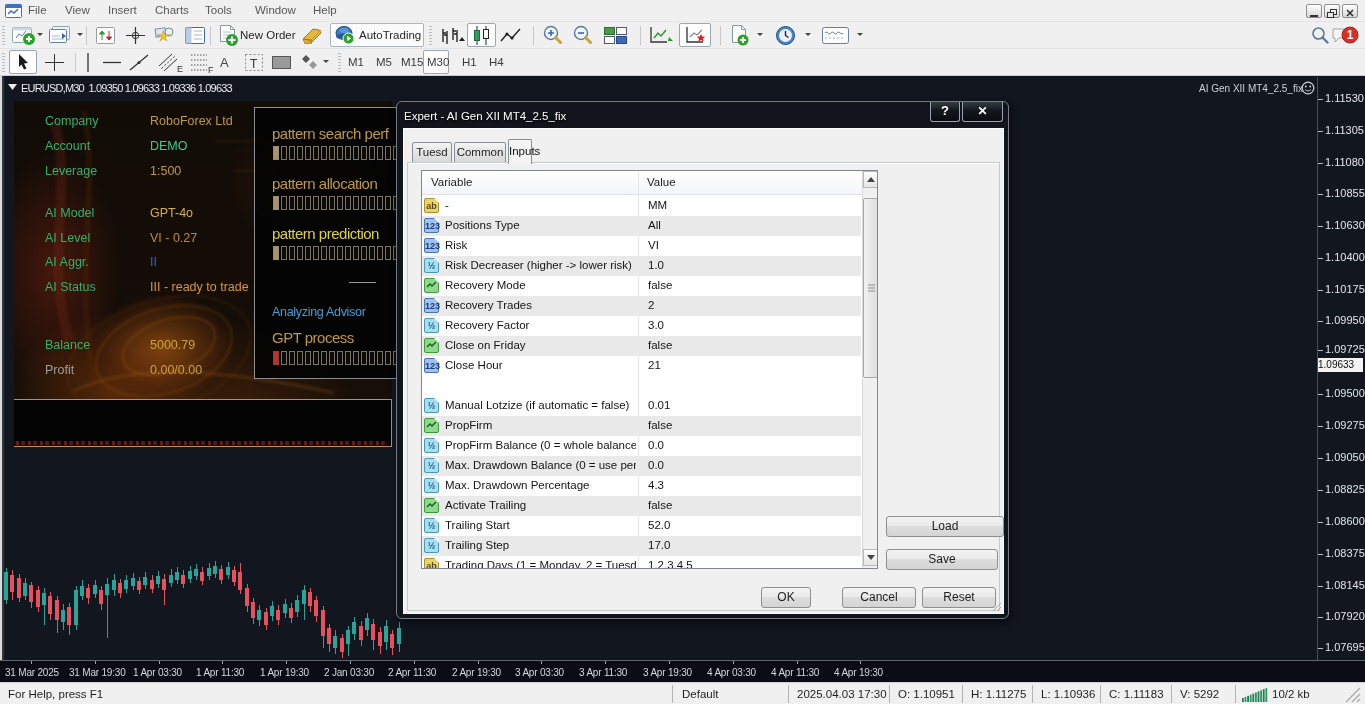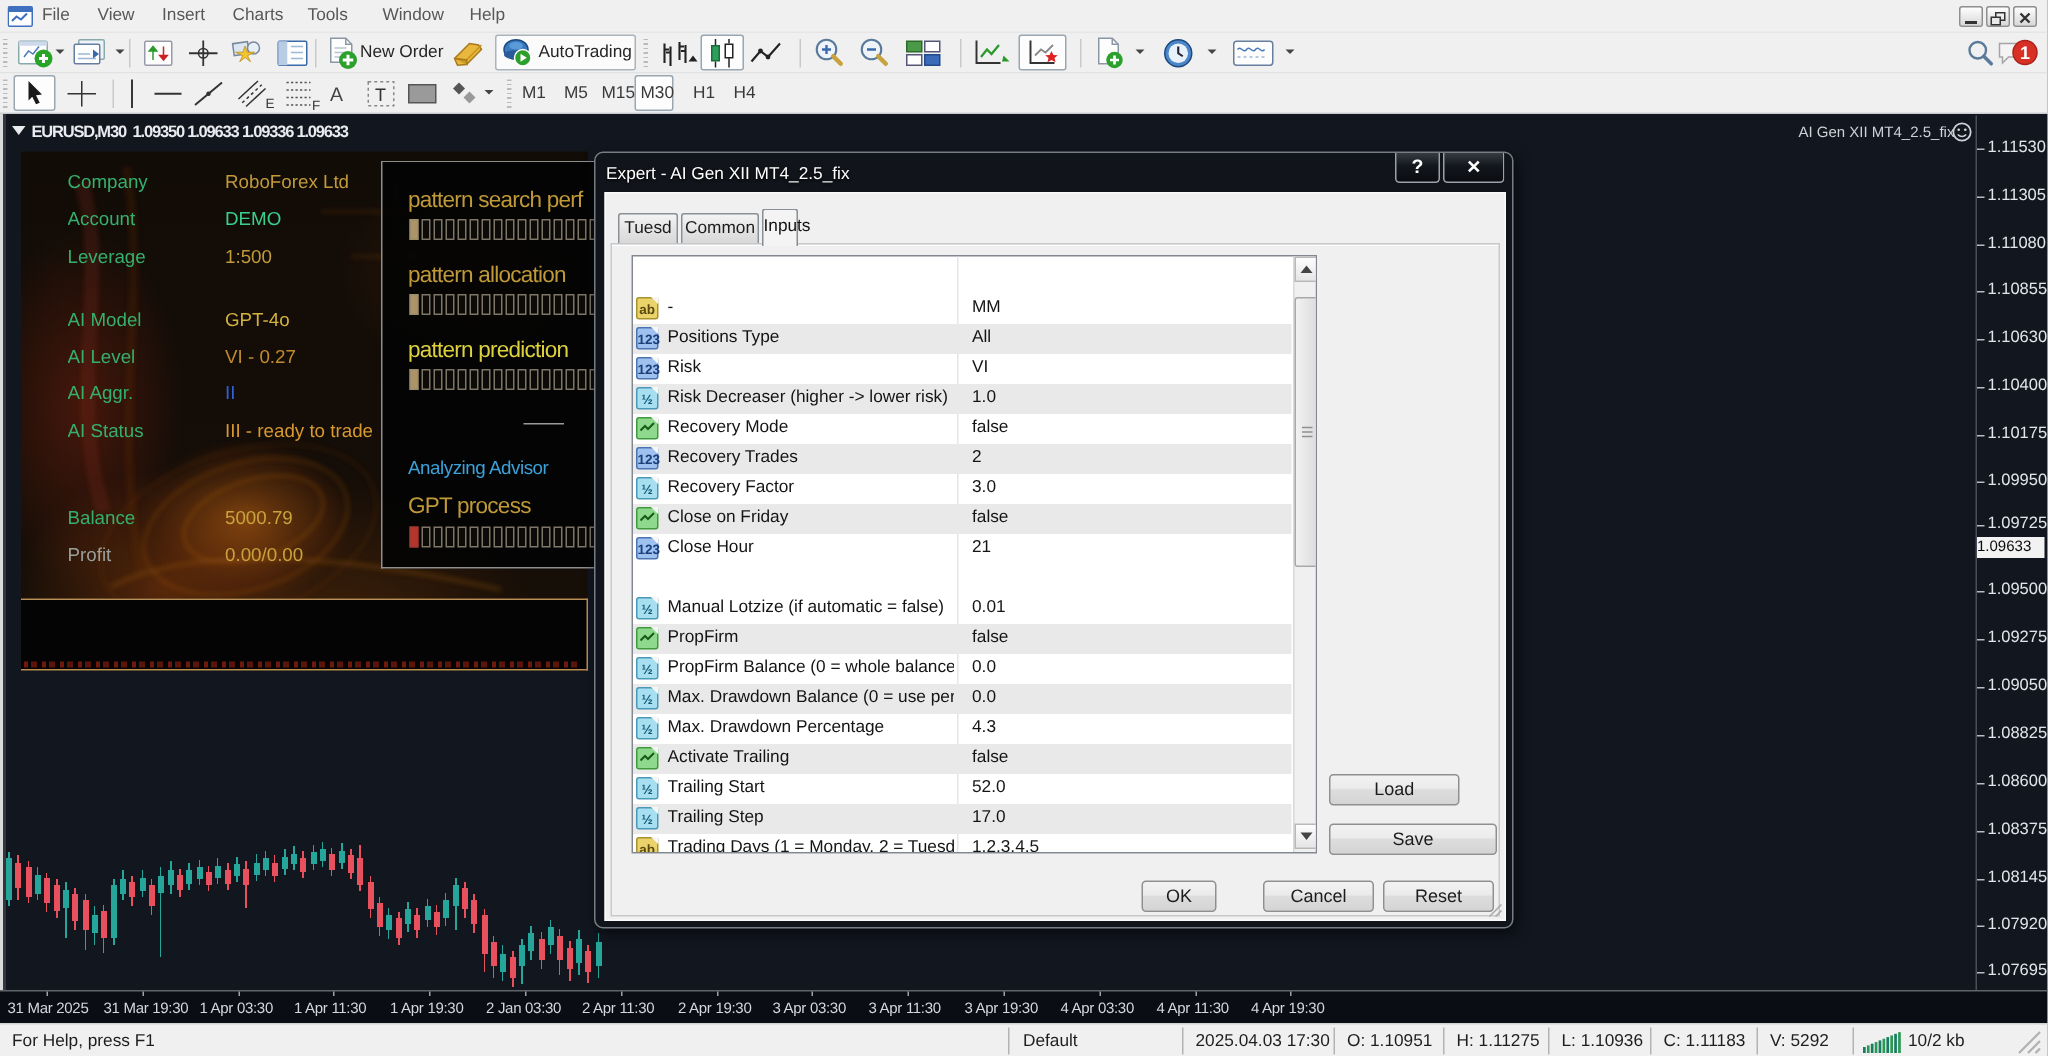--- a/index.html
+++ b/index.html
@@ -15,21 +15,21 @@
 .tsep{position:absolute;top:4px;width:1px;height:19px;background:#c9c9c9}
 .tbtxt{position:absolute;font-size:11.5px;color:#262626}
 .tftxt{position:absolute;font-size:11.5px;color:#3a3a3a}
 .pressed{border:1px solid #9aa7b1;background:#fdfdfd;border-radius:2px}
 
 .winbtn{position:absolute;top:4px;width:16px;height:14px;background:linear-gradient(#fefefe,#d7d7d7);border:1px solid #8f8f8f;border-radius:2px}
 
 #chart{position:absolute;left:0;top:76px;width:1365px;height:584px;background:#12161f}
 #chart .lefthl{position:absolute;left:0;top:0;width:2px;height:584px;background:#d9dadb}
 #chart .lefthl2{position:absolute;left:2px;top:0;width:2px;height:584px;background:#33363c}
-.ohlc{position:absolute;font-size:11px;letter-spacing:-0.8px;color:#e9ebee;font-weight:bold}
+.ohlc{position:absolute;font-size:11px;letter-spacing:-0.8px;color:#e9ebee;font-weight:normal}
 #pricesep{position:absolute;left:1317px;top:77px;width:1px;height:583px;background:#4a4e56}
 .plabel{position:absolute;left:1325px;font-size:11px;color:#e2e5ea;white-space:nowrap}
 .ptick{position:absolute;left:1318px;width:5px;height:1px;background:#b9bcc2}
 #pricebox{position:absolute;left:1318px;top:358px;width:45px;height:14px;background:#f2f2f2;color:#0a0a0a;font-size:10px;text-align:left;line-height:14px}
 .eaname{position:absolute;left:1199px;font-size:10px;color:#cdd1d8}
 
 #timeaxis{position:absolute;left:0;top:660px;width:1365px;height:22px;background:#0a0d13;border-top:1px solid #61656b}
 .tlabel{position:absolute;top:6px;font-size:10px;letter-spacing:-0.2px;color:#d4d7dc;white-space:nowrap}
 .ttick{position:absolute;top:0;width:1px;height:3px;background:#9da1a8}
 
@@ -618,20 +618,24 @@
 <div id="dlg">
  <div id="dlgtitle">Expert - AI Gen XII MT4_2.5_fix</div>
  <div id="dlghelp">?</div>
       <div id="dlgclose">✕</div>
  <div id="dlgclient">
   <div class="tab" style="left:8px;width:40px;line-height:19px">Tuesd</div>
   <div class="tab" style="left:50px;width:52px;line-height:19px">Common</div>
   <div class="tabactive" style="left:104px;width:24px;line-height:23px">Inputs</div>
   <div id="tabpage"></div>
   <div id="vartable">
+   <div id="thead">
+            <div class="c1">Variable</div>
+            <div class="c2">Value</div>
+          </div>
    <div class="colsep"></div>
    <div class="trow" style="top:25px">
             <div class="ric icab">ab</div>
             <div class="nm">-</div>
             <div class="vl">MM</div>
           </div>
    <div class="trow g" style="top:45px">
             <div class="ric ic123">123</div>
             <div class="nm">Positions Type</div>
             <div class="vl">All</div>
@@ -729,21 +733,21 @@
                 <path d="M7 5l4 5H3z" fill="#444"></path>
               </svg></div>
     <div id="sthumb"><svg width="14" height="178">
                 <path d="M4 86h7M4 89h7M4 92h7" stroke="#909090"></path>
               </svg></div>
     <div class="sbtn" style="top:378px"><svg width="14" height="15">
                 <path d="M7 10L3 5h8z" fill="#444"></path>
               </svg></div>
    </div>
   </div>
-  <div class="w7btn" style="left:482px;top:387px;width:87px">Load</div>
+  <div class="w7btn" style="left:482px;top:387px;width:118px">Load</div>
   <div class="w7btn" style="left:482px;top:420px;width:112px">Save</div>
   <div class="w7btn" style="left:357px;top:458px;width:50px">OK</div>
   <div class="w7btn" style="left:438px;top:458px;width:74px">Cancel</div>
   <div class="w7btn" style="left:518px;top:458px;width:74px">Reset</div>
   <svg class="abs" style="left:588px;top:473px" width="10" height="10">
           <path d="M9 1L1 9M9 5L5 9" stroke="#aaa"></path>
         </svg>
  </div>
 </div>
 </div>

